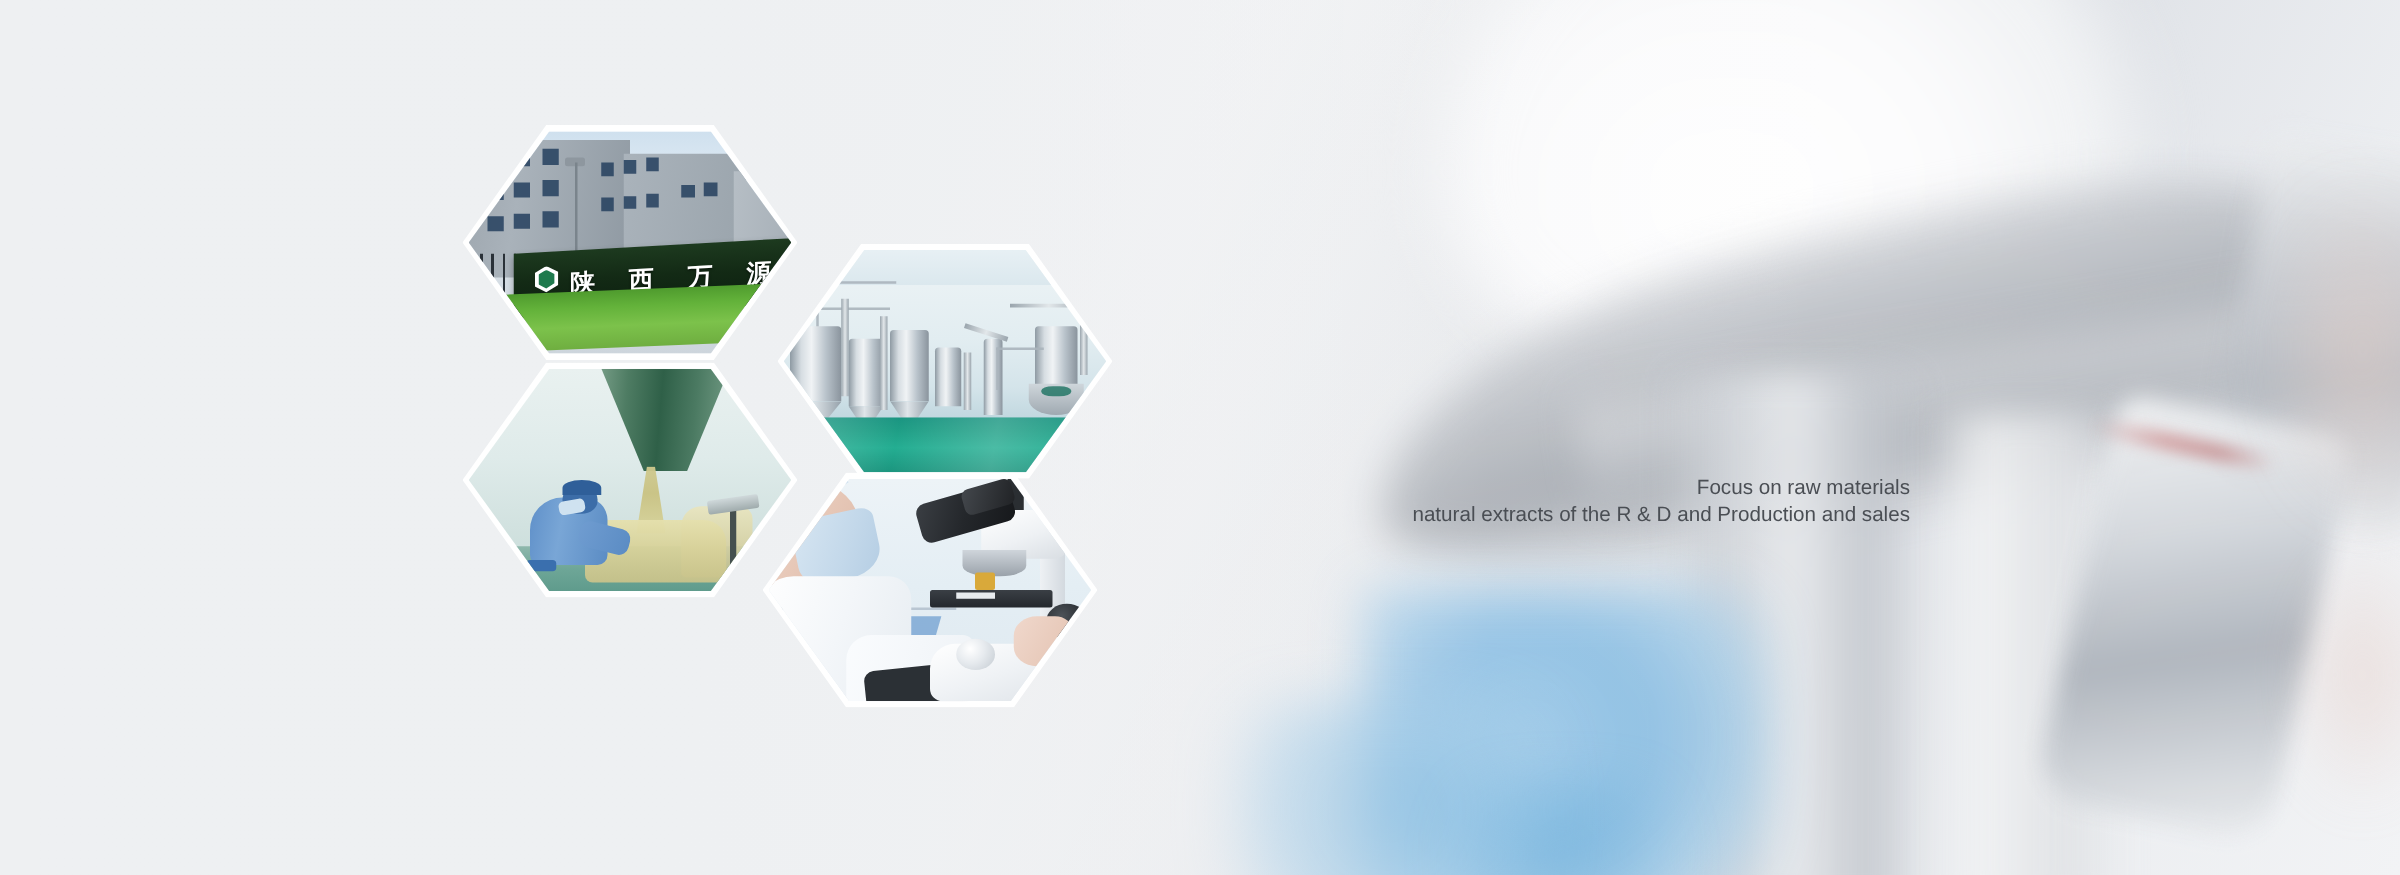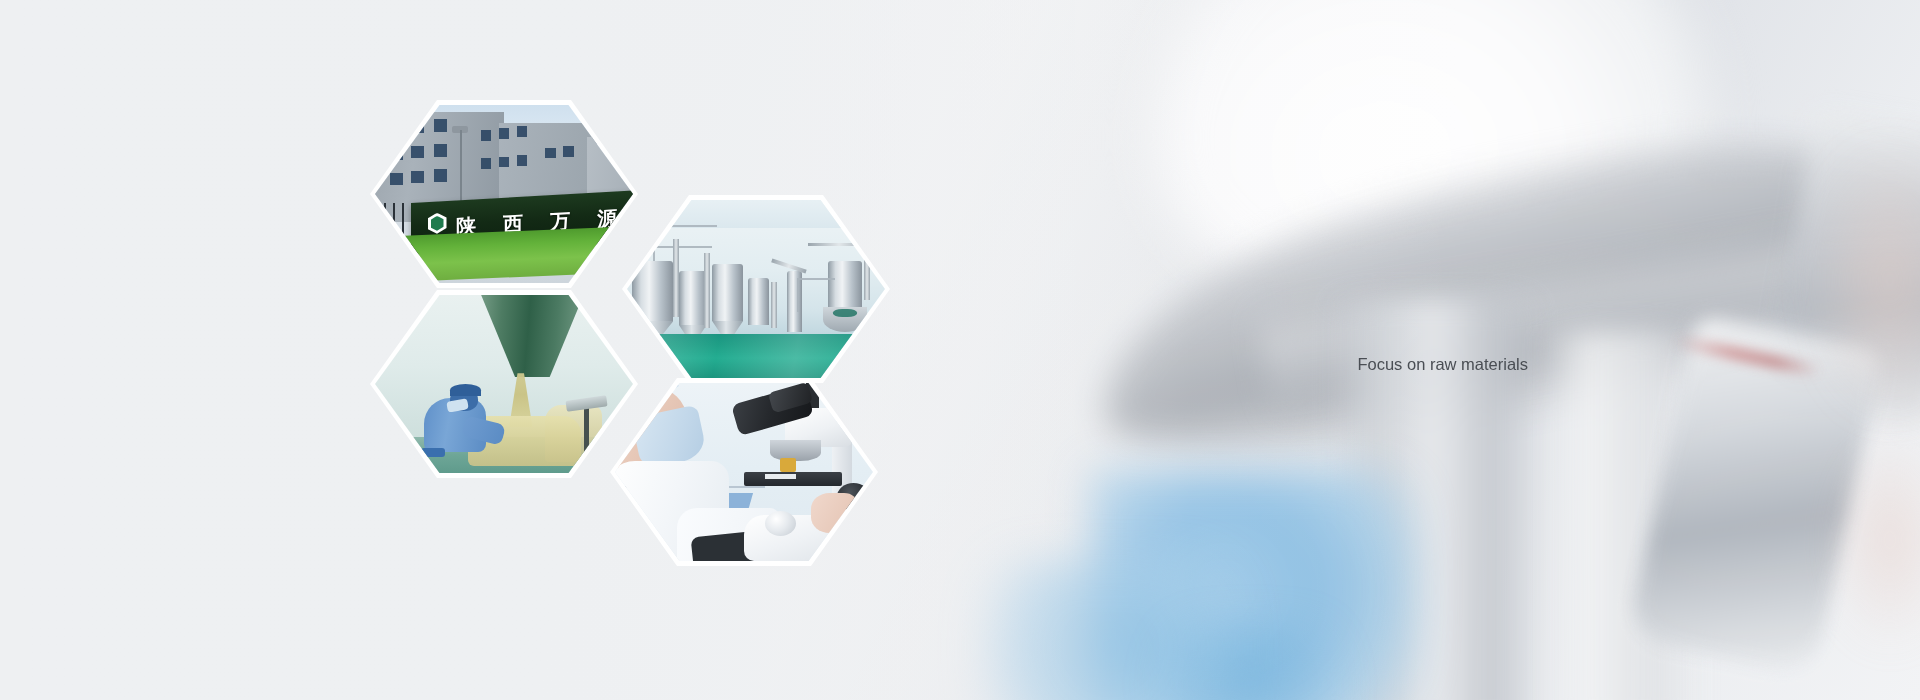--- a/index.html
+++ b/index.html
@@ -276,21 +276,21 @@
       -1px -1px 0 rgba(255,255,255,.85),
       1px -1px 0 rgba(255,255,255,.7),
       -1px 1px 0 rgba(255,255,255,.7),
       2px 2px 3px rgba(0,0,0,.22);
   }
   .sub{
     margin:0;color:#4a4e54;font-size:16.5px;line-height:1.32;
     font-family:"Liberation Sans","DejaVu Sans",sans-serif;
     white-space:nowrap;
   }
-  .sub.first{margin-top:2px;}
+  .sub.first{margin-top:28px;}
 </style>
 </head>
 <body>
 
 <div id="stage">
 
   <div class="bg-base"></div>
   <div class="bg-soft-left"></div>
   <div class="blur-head"></div>
   <div class="blur-arm"></div>
@@ -431,15 +431,16 @@
         <div class="m-base"></div>
         <div class="m-knob"></div>
         <div class="m-knob2"></div>
         <div class="m-hand"></div>
       </div>
     </div>
   </div>
 
   <div class="textblock">
     <p class="sub first">Focus on raw materials</p>
+    <p class="sub">natural extracts of the R &amp; D and Production and sales</p>
   </div>
 
 </div>
 
 </body></html>

